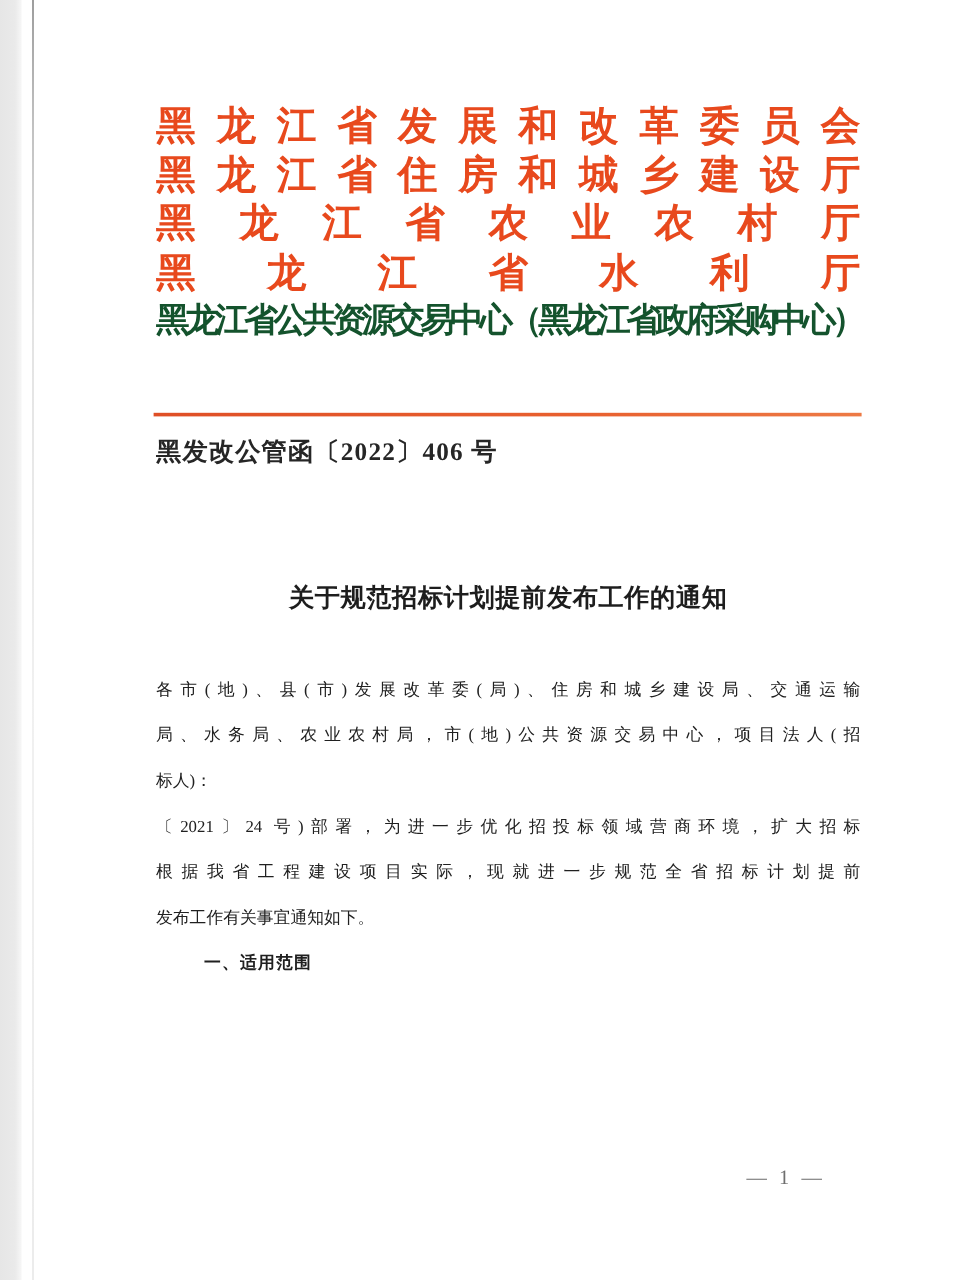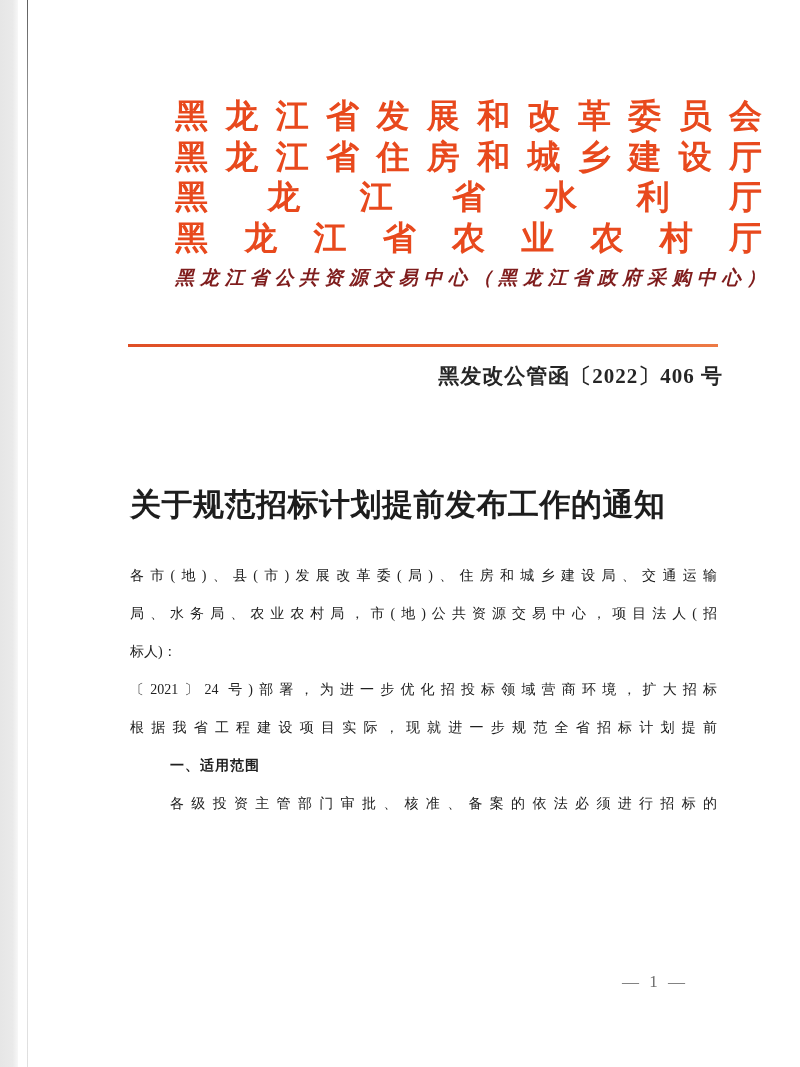--- a/index.html
+++ b/index.html
@@ -31,68 +31,65 @@
       rgba(40,40,40,0.75) 0%,
       rgba(70,70,70,0.55) 10%,
       rgba(120,120,120,0.35) 25%,
       rgba(160,160,160,0.25) 55%,
       rgba(150,150,150,0.30) 100%);
   }
 
   
   .header-block {
     position: absolute;
-    left: 130px; top: 96px;
+    left: 130px; top: 86px;
     width: 587px;
     color: #e8491d;
     font-weight: 700;
-    margin-left: 45px;
   }
   .agency-line {
     font-size: 33px;
     line-height: 40.5px;
     height: 40.5px;
     text-align: justify;
     text-align-last: justify;
     white-space: nowrap;
     overflow: visible;
   }
   .agency-line.compact {
-    font-size: 19px;
+    font-size: 28px;
     letter-spacing: -3.5px;
     line-height: 40px;
     height: 40px;
-    color: #7f1d1d;
-    font-style: italic;
+    color: #14532d;
   }
 
   .red-rule {
     position: absolute;
     left: 128px; top: 344px;
     width: 590px; height: 3px;
     background: linear-gradient(90deg, #df4f26 0%, #e8602f 60%, #ed7a45 100%);
   }
 
   .doc-number {
     position: absolute;
     left: 130px; top: 362px;
     width: 593px;
-    text-align: right;
     font-size: 21px;
     font-weight: 700;
     color: #262626;
     letter-spacing: 1px;
   }
 
   .doc-title {
     position: absolute;
     left: 130px; top: 484px;
     width: 587px;
-    text-align: left;
-    font-size: 31px;
+    text-align: center;
+    font-size: 21px;
     font-weight: 700;
     color: #1d1d1d;
     letter-spacing: 0.5px;
   }
 
   .doc-body {
     position: absolute;
     left: 130px; top: 557px;
     width: 587px;
     font-size: 14px;
@@ -126,36 +123,36 @@
 <body>
 
 <div id="page">
 
   <div class="scan-strip"></div>
   <div class="scan-crease"></div>
 
   <div class="header-block">
     <div class="agency-line">黑龙江省发展和改革委员会</div>
     <div class="agency-line">黑龙江省住房和城乡建设厅</div>
+    <div class="agency-line">黑龙江省农业农村厅</div>
     <div class="agency-line">黑龙江省水利厅</div>
-    <div class="agency-line">黑龙江省农业农村厅</div>
     <div class="agency-line compact">黑龙江省公共资源交易中心（黑龙江省政府采购中心）</div>
   </div>
 
   <div class="red-rule"></div>
 
   <div class="doc-number">黑发改公管函〔2022〕406 号</div>
 
   <div class="doc-title">关于规范招标计划提前发布工作的通知</div>
 
   <div class="doc-body">
     <div class="body-line">各市(地)、县(市)发展改革委(局)、住房和城乡建设局、交通运输</div>
     <div class="body-line">局、水务局、农业农村局，市(地)公共资源交易中心，项目法人(招</div>
     <div class="body-line no-just">标人)：</div>
     <div class="body-line">〔2021〕24 号)部署，为进一步优化招投标领域营商环境，扩大招标</div>
     <div class="body-line">根据我省工程建设项目实际，现就进一步规范全省招标计划提前</div>
+    <div class="body-line no-just">发布工作有关事宜通知如下。</div>
     <div class="body-line no-just indent bold">一、适用范围</div>
-    <div class="body-line indent">各级投资主管部门审批、核准、备案的依法必须进行招标的</div>
   </div>
 
   <div class="page-number">— 1 —</div>
 
 </div>
 
 </body></html>

